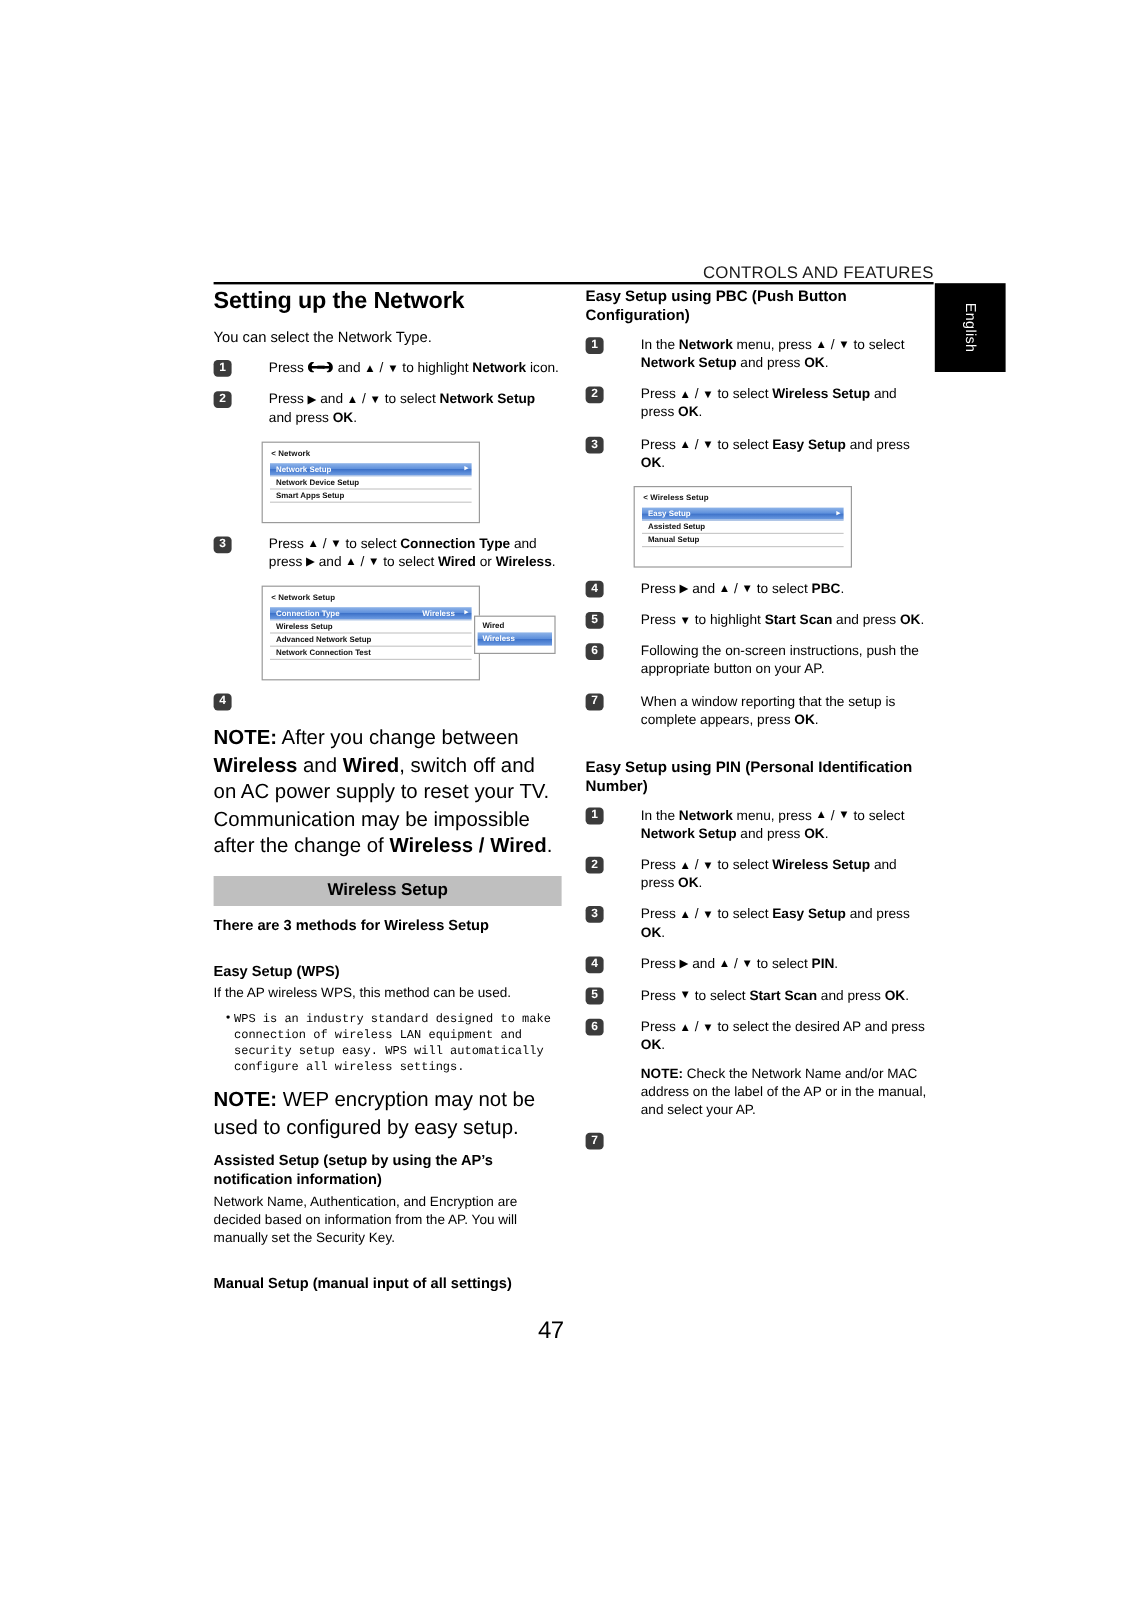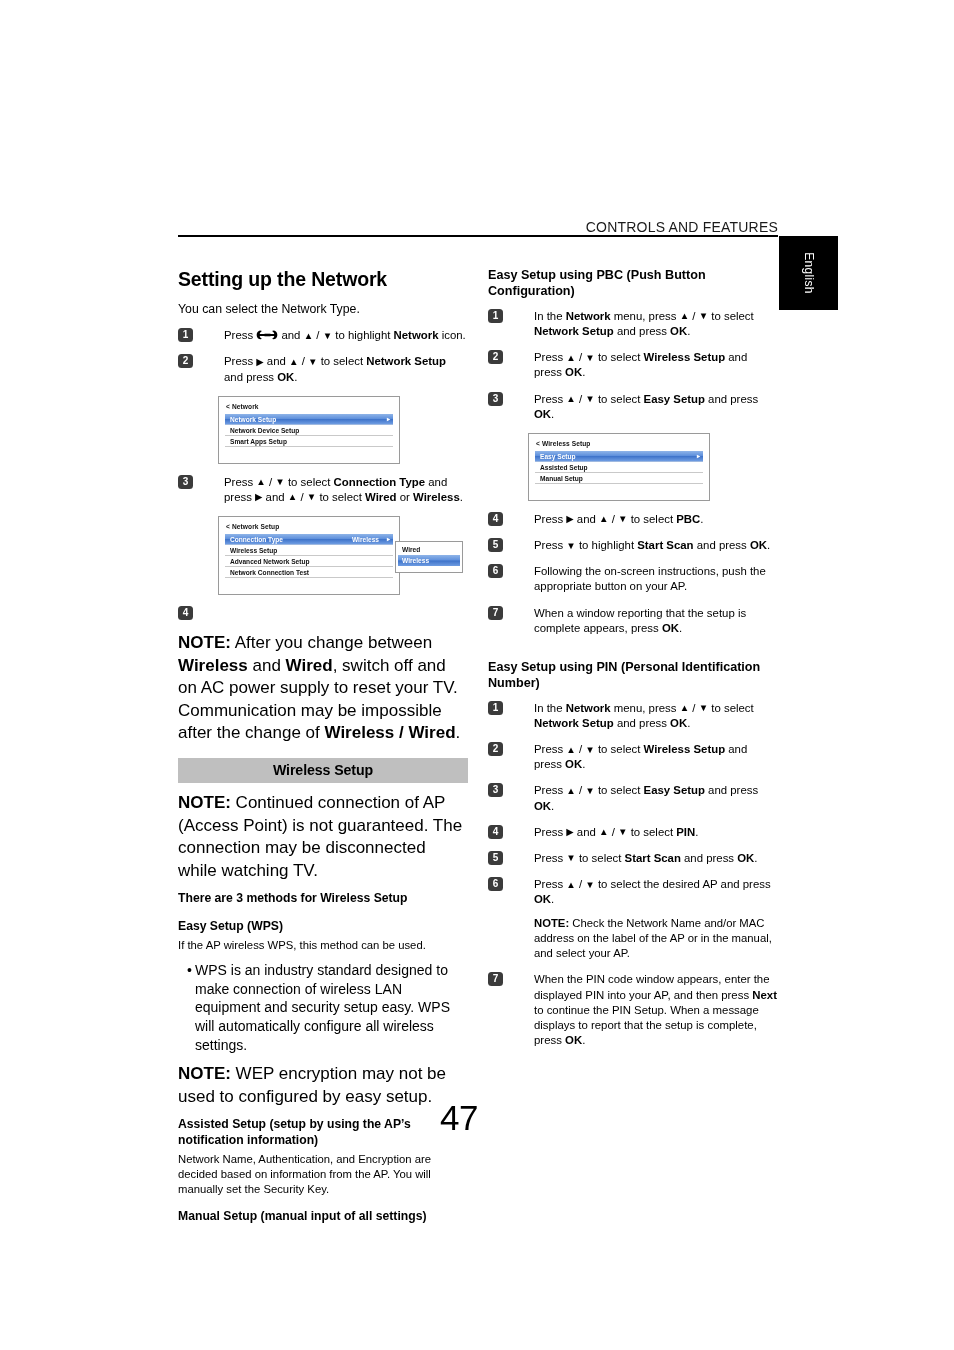--- a/index.html
+++ b/index.html
@@ -62,21 +62,21 @@
     transform: translate(-50%, -50%) rotate(90deg);
     white-space: nowrap;
     font-size: 12px;
     font-weight: 400;
     letter-spacing: 0.3px;
   }
 
   
   .col {
     position: absolute;
-    top: 268px;
+    top: 240px;
     width: 290px;
   }
   .col-left  { left: 178px; }
   .col-right { left: 488px; }
 
   
   h1.title {
     font-size: 19.5px;
     font-weight: bold;
     margin: 0 0 10px 0;
@@ -92,42 +92,43 @@
     font-weight: bold;
     margin: 0 0 9px 0;
     line-height: 1.27;
   }
   h3.minor {
     font-size: 12.2px;
     font-weight: bold;
     margin: 9px 0 3px 0;
     line-height: 1.3;
   }
-  h3.minor.tight { margin-top: 12px; }
+  h3.minor.tight { margin-top: 22px; }
   p.body {
     font-size: 11.3px;
     line-height: 1.33;
     margin: 0 0 8px 0;
   }
   p.note {
     font-size: 17px;
     line-height: 1.33;
     margin: 9px 0 9px 0;
   }
   ul.bullets {
     margin: 2px 0 8px 0;
     padding-left: 9px;
     list-style: none;
   }
   ul.bullets li {
-    font-size: 14px;
+    font-size: 10px;
     line-height: 1.33;
     position: relative;
     padding-left: 8px;
     margin-bottom: 1px;
+    font-family: Liberation Mono, monospace;
   }
   ul.bullets li::before {
     content: "\2022";
     position: absolute;
     left: 0;
     top: -0.5px;
   }
   b, strong { font-weight: bold; }
 
   
@@ -260,21 +261,21 @@
     border-bottom: none;
   }
 
   
   .folio {
     position: absolute;
     left: 0;
     top: 1098px;
     width: 918px;
     text-align: center;
-    font-size: 35px;
+    font-size: 20px;
     font-weight: normal;
     letter-spacing: -0.5px;
   }
 </style>
 </head>
 <body>
 
 <div class="page">
 
   <div class="runhead">CONTROLS AND FEATURES</div>
@@ -336,21 +337,20 @@
     </div>
 
     <div class="step">
       <div class="badge">4</div>
     </div>
 
     <p class="note"><b>NOTE:</b><span>  After you change between <b>Wireless</b> and <b>Wired</b>, switch off and on AC power supply to reset your TV. Communication may be impossible after the change of <b>Wireless / Wired</b>.</span></p>
 
     <div class="band">Wireless Setup</div>
 
-    <p class="note"><b>NOTE:</b><span> Continued connection of AP (Access Point) is not guaranteed. The connection may be disconnected while watching TV.</span></p>
 
     <h3 class="minor">There are 3 methods for Wireless Setup</h3>
     <h3 class="minor tight">Easy Setup (WPS)</h3>
     <p class="body">If the AP wireless WPS, this method can be used.</p>
     <ul class="bullets">
         <li>WPS is an industry standard designed to make connection of wireless LAN equipment and security setup easy. WPS will automatically configure all wireless settings.</li>
       </ul>
 
     <p class="note"><b>NOTE:</b><span>  WEP encryption may not be used to configured by easy setup.</span></p>
 
@@ -427,20 +427,19 @@
       <div class="badge">5</div>
       <span class="txt">Press <span class="ar">▼</span> to select <b>Start Scan</b> and press <b>OK</b>.</span>
     </div>
     <div class="step">
       <div class="badge">6</div>
       <span class="txt">Press <span class="ar">▲</span> / <span class="ar">▼</span> to select the desired AP and press <b>OK</b>.</span>
       <span class="subnote"><b>NOTE:</b><span> Check the Network Name and/or MAC address on the label of the AP or in the manual, and select your AP.</span></span>
     </div>
     <div class="step">
       <div class="badge">7</div>
-      <span class="txt">When the PIN code window appears, enter the displayed PIN into your AP, and then press <b>Next</b> to continue the PIN Setup. When a message displays to report that the setup is complete, press <b>OK</b>.</span>
     </div>
 
   </div>
 
   <div class="folio">47</div>
 
 </div>
 
 </body></html>

